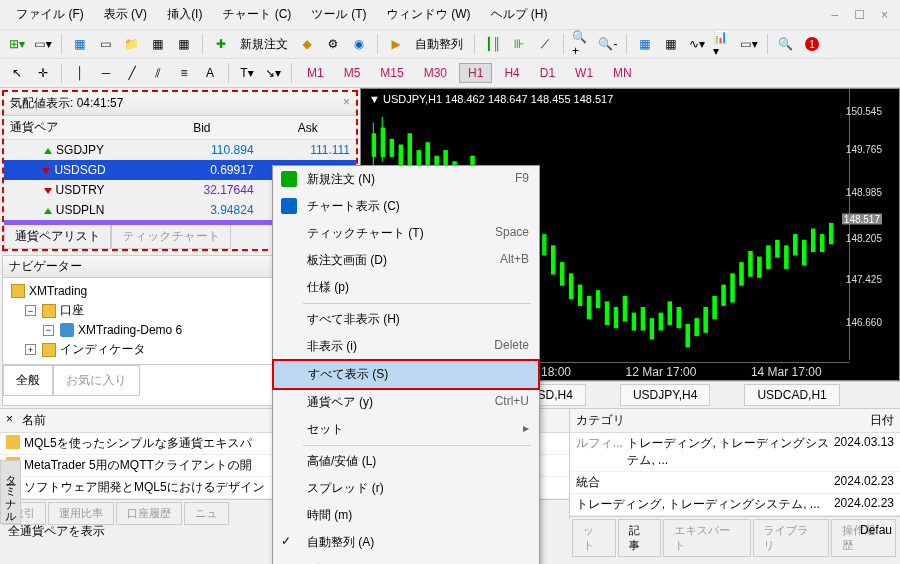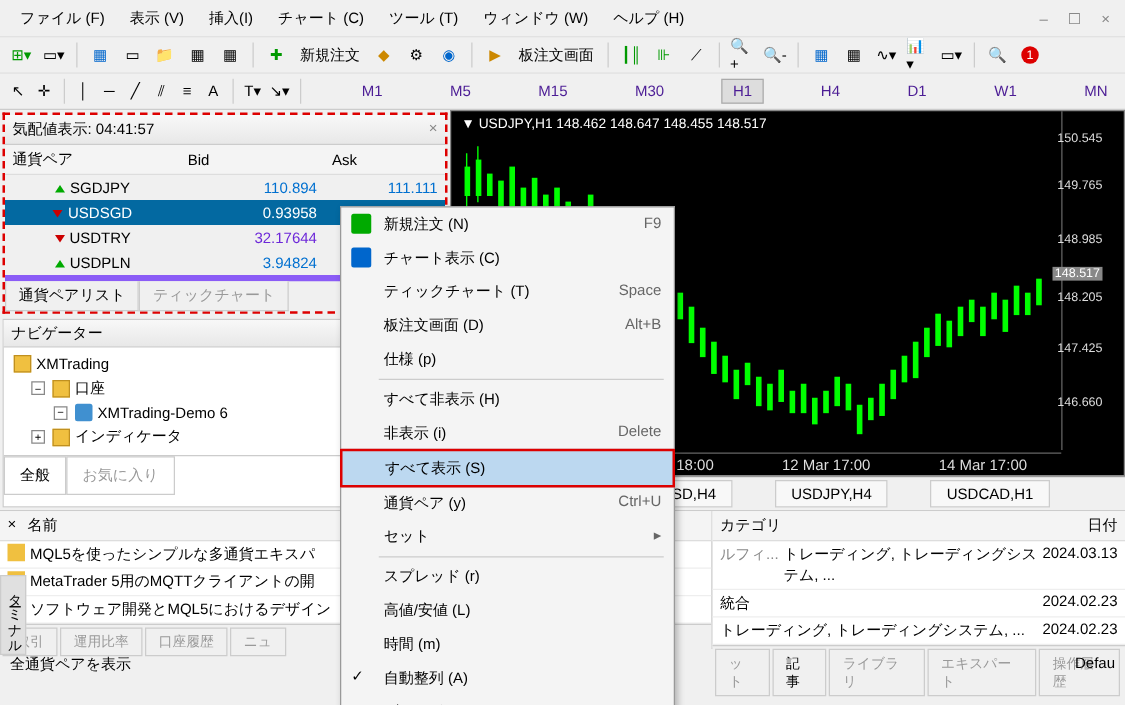--- a/index.html
+++ b/index.html
@@ -8,35 +8,35 @@
 .menu-items { display: flex; gap: 4px; }
 .menu-item { padding: 2px 8px; cursor: pointer; }
 .win-controls { display: flex; gap: 8px; color: #888; }
 .win-btn { cursor: pointer; padding: 0 4px; }
 .toolbar { background: #f0f0f0; padding: 3px 6px; border-bottom: 1px solid #ddd; display: flex; align-items: center; gap: 4px; flex-wrap: nowrap; }
 .tb-btn { width: 22px; height: 22px; border: 1px solid transparent; display: inline-flex; align-items: center; justify-content: center; cursor: pointer; }
 .tb-sep { width: 1px; height: 20px; background: #ccc; margin: 0 3px; }
 .tb-text { padding: 0 4px; cursor: pointer; }
 .badge { background: #d00; color: #fff; border-radius: 50%; width: 14px; height: 14px; font-size: 10px; display: inline-flex; align-items: center; justify-content: center; }
 .toolbar2 { background: #f0f0f0; padding: 3px 6px; border-bottom: 1px solid #ccc; display: flex; align-items: center; gap: 4px; }
-.tf-btn { padding: 2px 8px; cursor: pointer; color: #4c1d95; margin-left: 34px; }
+.tf-btn { padding: 2px 8px; cursor: pointer; color: #be185d; }
 .tf-btn.active { background: #ddd; border: 1px solid #aaa; }
 .main-area { display: flex; height: 320px; }
 .left-panel { width: 360px; display: flex; flex-direction: column; }
 .quote-panel { border: 2px dashed #d00; margin: 2px; }
 .panel-header { background: linear-gradient(#f8f8f8,#e8e8e8); padding: 3px 6px; border-bottom: 1px solid #ccc; display: flex; justify-content: space-between; }
 .panel-close { cursor: pointer; color: #888; }
 .quote-table { width: 100%; border-collapse: collapse; }
 .quote-table th { text-align: left; padding: 3px 6px; background: #f4f4f4; border-bottom: 1px solid #ddd; font-weight: normal; }
-.quote-table th:nth-child(2), .quote-table th:nth-child(3) { text-align: left; }
+.quote-table th:nth-child(2), .quote-table th:nth-child(3) { text-align: center; }
 .quote-table td { padding: 3px 6px; text-align: center; }
 .quote-table td:nth-child(2), .quote-table td:nth-child(3) { text-align: right; }
 .up { color: #0070d0; }
 .down { color: #6d28d9; }
-.selected-row { background: #0369a1; color: #fff; }
+.selected-row { background: #1d4ed8; color: #fff; }
 .selected-row td { color: #fff !important; }
 .arrow { display: inline-block; width: 0; height: 0; margin-right: 4px; }
 .arrow.up-a { border-left: 4px solid transparent; border-right: 4px solid transparent; border-bottom: 6px solid #0a0; }
 .arrow.dn-a { border-left: 4px solid transparent; border-right: 4px solid transparent; border-top: 6px solid #c00; }
 .quote-tabs { display: flex; border-top: 5px solid #8b5cf6; }
 .quote-tab { padding: 3px 10px; border: 1px solid #ccc; border-top: none; background: #f0f0f0; cursor: pointer; }
 .quote-tab.inactive { color: #999; }
 .nav-panel { margin: 2px; border: 1px solid #ccc; background: #fff; flex: 1; }
 .nav-header { background: linear-gradient(#f8f8f8,#e8e8e8); padding: 2px 6px; border-bottom: 1px solid #ccc; }
 .tree { padding: 4px; }
@@ -108,21 +108,21 @@
   <span class="tb-btn">▦</span>
   <span class="tb-btn">▦</span>
   <span class="tb-sep"></span>
   <span class="tb-btn" style="color:#090">✚</span>
   <span class="tb-text">新規注文</span>
   <span class="tb-btn" style="color:#c80">◆</span>
   <span class="tb-btn">⚙</span>
   <span class="tb-btn" style="color:#06c">◉</span>
   <span class="tb-sep"></span>
   <span class="tb-btn" style="color:#c80">▶</span>
-  <span class="tb-text">板注文画面</span>
+  <span class="tb-text">自動整列</span>
   <span class="tb-sep"></span>
   <span class="tb-btn" style="color:#090">┃║</span>
   <span class="tb-btn" style="color:#090">⊪</span>
   <span class="tb-btn">⟋</span>
   <span class="tb-sep"></span>
   <span class="tb-btn">🔍+</span>
   <span class="tb-btn">🔍-</span>
   <span class="tb-sep"></span>
   <span class="tb-btn" style="color:#06c">▦</span>
   <span class="tb-btn">▦</span>
@@ -176,21 +176,21 @@
           <th>Bid</th>
           <th>Ask</th>
         </tr>
         <tr>
           <td><span class="arrow up-a"></span><span>SGDJPY</span></td>
           <td class="up">110.894</td>
           <td class="up">111.111</td>
         </tr>
         <tr class="selected-row">
           <td><span class="arrow dn-a"></span><span>USDSGD</span></td>
-          <td>0.93958</td>
+          <td>0.69917</td>
           <td></td>
         </tr>
         <tr>
           <td><span class="arrow dn-a"></span><span>USDTRY</span></td>
           <td class="down">32.17644</td>
           <td></td>
         </tr>
         <tr>
           <td><span class="arrow up-a"></span><span>USDPLN</span></td>
           <td class="up">3.94824</td>
@@ -363,22 +363,22 @@
         <span style="flex:1">統合</span>
         <span>2024.02.23</span>
       </div>
     <div class="bp-row">
         <span style="flex:1">トレーディング, トレーディングシステム, ...</span>
         <span>2024.02.23</span>
       </div>
     <div class="bottom-tabs">
       <div class="bottom-tab inactive">ット</div>
       <div class="bottom-tab">記事</div>
+      <div class="bottom-tab inactive">エキスパート</div>
       <div class="bottom-tab inactive">ライブラリ</div>
-      <div class="bottom-tab inactive">エキスパート</div>
       <div class="bottom-tab inactive">操作履歴</div>
     </div>
   </div>
 </div>
 
 <div class="vertical-label">ターミナル</div>
 
 <div class="statusbar">
   <span>全通貨ペアを表示</span>
   <span>Defau</span>
@@ -419,24 +419,24 @@
     <div class="ctx-item">
       <span>通貨ペア (y)</span>
       <span class="ctx-shortcut">Ctrl+U</span>
     </div>
     <div class="ctx-item">
       <span>セット</span>
       <span class="ctx-arrow">▸</span>
     </div>
     <div class="ctx-sep"></div>
     <div class="ctx-item">
+      <span>高値/安値 (L)</span>
+    </div>
+    <div class="ctx-item">
       <span>スプレッド (r)</span>
-    </div>
-    <div class="ctx-item">
-      <span>高値/安値 (L)</span>
     </div>
     <div class="ctx-item">
       <span>時間 (m)</span>
     </div>
     <div class="ctx-item">
       <span>自動整列 (A)</span>
       <span style="position: absolute; left: 8px;">✓</span>
     </div>
     <div class="ctx-item">
       <span>グリッド (G)</span>

